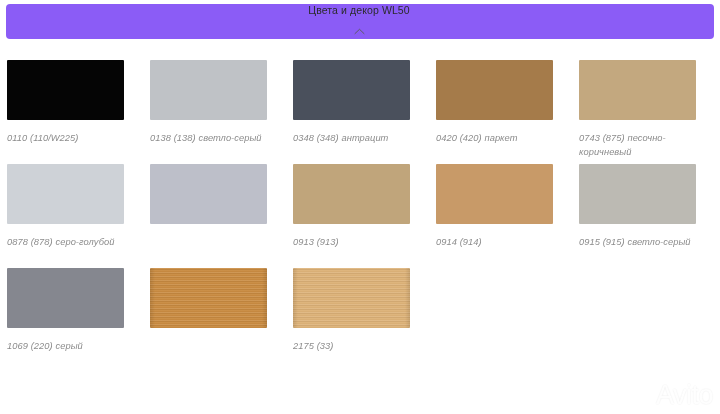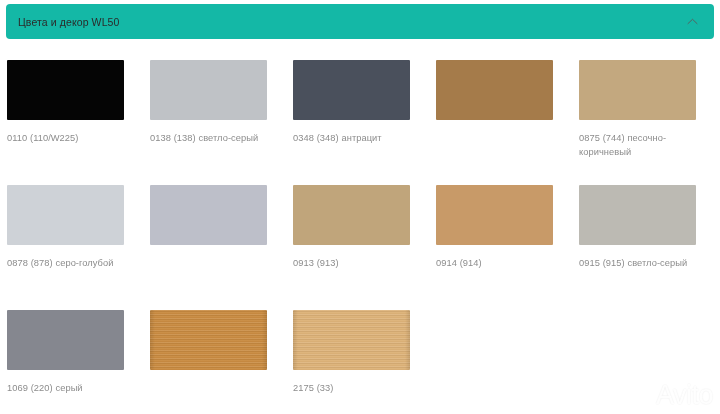--- a/index.html
+++ b/index.html
@@ -18,26 +18,27 @@
     width: 720px;
     height: 414px;
     background: #ffffff;
   }
 
   
   .accordion-header {
     position: relative;
     margin: 4px 6px 0 6px;
     height: 35px;
-    background: #14b8a6;
+    background: #8b5cf6;
     border-radius: 4px;
     display: flex;
     align-items: center;
     justify-content: space-between;
     padding: 0 14px 0 12px;
+    flex-direction: column;
   }
   .accordion-title {
     font-size: 10.5px;
     color: #2b2b2b;
     letter-spacing: 0.1px;
     font-weight: 400;
     white-space: nowrap;
   }
   .chevron-btn {
     width: 16px;
@@ -59,22 +60,23 @@
     left: 0;
     width: 720px;
     display: grid;
     grid-template-columns: repeat(5, 143px);
     padding-left: 7px;
     column-gap: 0px;
     row-gap: 0px;
   }
   .swatch-cell {
     width: 143px;
-    height: 125px;
+    height: 104px;
     padding-right: 19px;
+    font-style: italic;
   }
   .swatch-chip {
     width: 117px;
     height: 60px;
     border-radius: 1px;
     position: relative;
     overflow: hidden;
   }
   .swatch-label {
     margin-top: 11px;
@@ -155,24 +157,25 @@
       <div class="swatch-cell">
         <div class="swatch-chip" style="background: rgb(191, 194, 198);"></div>
         <div class="swatch-label">0138 (138) светло-серый</div>
       </div>
       <div class="swatch-cell">
         <div class="swatch-chip" style="background: rgb(74, 80, 92);"></div>
         <div class="swatch-label">0348 (348) антрацит</div>
       </div>
       <div class="swatch-cell">
         <div class="swatch-chip" style="background: rgb(165, 123, 74);"></div>
+        <div class="swatch-label">0420 (420) паркет</div>
       </div>
       <div class="swatch-cell">
         <div class="swatch-chip" style="background: rgb(195, 168, 127);"></div>
-        <div class="swatch-label">0875 (744) песочно-коричневый</div>
+        <div class="swatch-label">0743 (875) песочно-коричневый</div>
       </div>
       <div class="swatch-cell">
         <div class="swatch-chip" style="background: rgb(206, 210, 215);"></div>
         <div class="swatch-label">0878 (878) серо-голубой</div>
       </div>
       <div class="swatch-cell">
         <div class="swatch-chip" style="background: rgb(189, 191, 201);"></div>
       </div>
       <div class="swatch-cell">
         <div class="swatch-chip" style="background: rgb(192, 165, 123);"></div>

